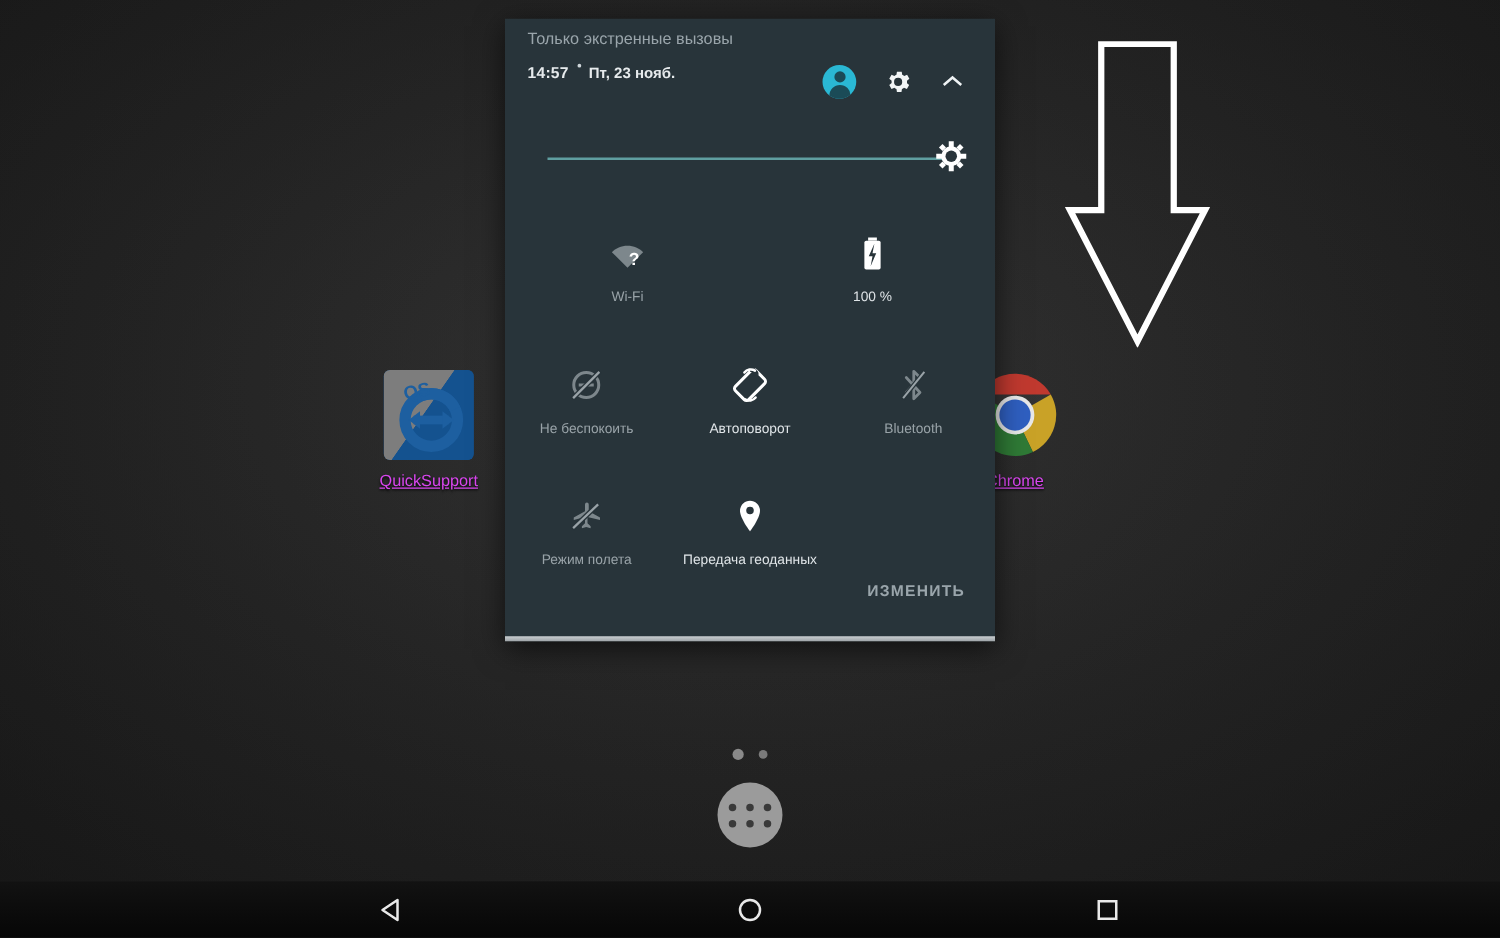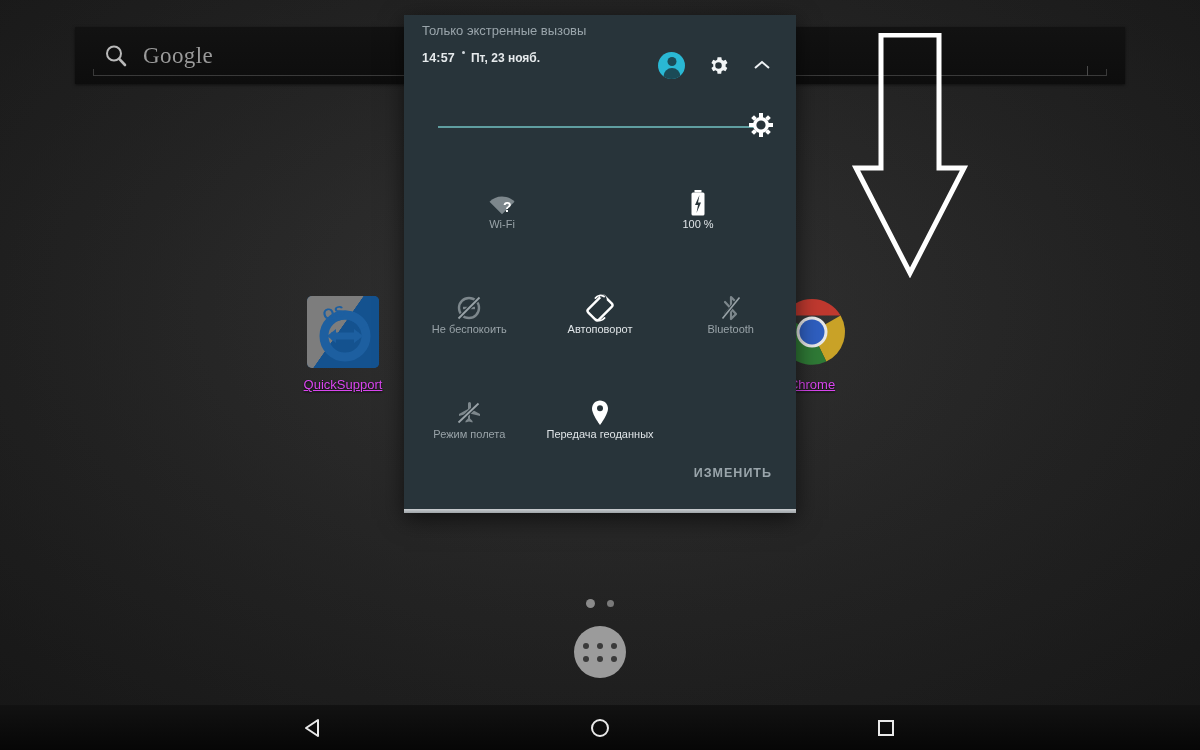--- a/index.html
+++ b/index.html
@@ -285,21 +285,21 @@
     align-items: center;
     padding-top: 13px;
   }
   .tile .ticon {
     width: 30px; height: 30px;
     display: flex;
     align-items: center;
     justify-content: center;
   }
   .tile .tlabel {
-    margin-top: 0;
+    margin-top: 14px;
     font-size: 11px;
     color: #dfe4e7;
     white-space: nowrap;
     text-align: center;
   }
   .tile.off .tlabel { color: #99a3a8; }
 
   .qs-edit {
     position: absolute;
     right: 24px;
@@ -340,29 +340,20 @@
   }
 </style>
 </head>
 <body>
 
 <div id="screen">
 
   <div class="wallpaper"></div>
   <div class="wall-vignette"></div>
 
-  <div class="search-bar">
-    <svg class="search-icon" viewBox="0 0 26 26">
-      <circle cx="11" cy="10.5" r="7" fill="none" stroke="#b9b9b9" stroke-width="2"></circle>
-      <line x1="16.2" y1="15.8" x2="22" y2="22" stroke="#b9b9b9" stroke-width="2.6" stroke-linecap="round"></line>
-    </svg>
-    <span class="search-label">Google</span>
-    <div class="search-underline"></div>
-    <div class="search-tick"></div>
-  </div>
 
   <div class="app-icon" id="app-quicksupport">
     <div class="glyph">
       <div class="qs-tile">
         <div class="diag"></div>
         <svg viewBox="0 0 72 72" style="position:absolute;inset:0;">
           <circle cx="38" cy="40" r="21" fill="none" stroke="#1d5fa0" stroke-width="9"></circle>
           <circle cx="38" cy="40" r="21" fill="none" stroke="#1d5fa0" stroke-width="9" stroke-dasharray="33 99" transform="rotate(-115 38 40)"></circle>
           <g fill="#1d5fa0">
             <rect x="24" y="36.5" width="28" height="7"></rect>

